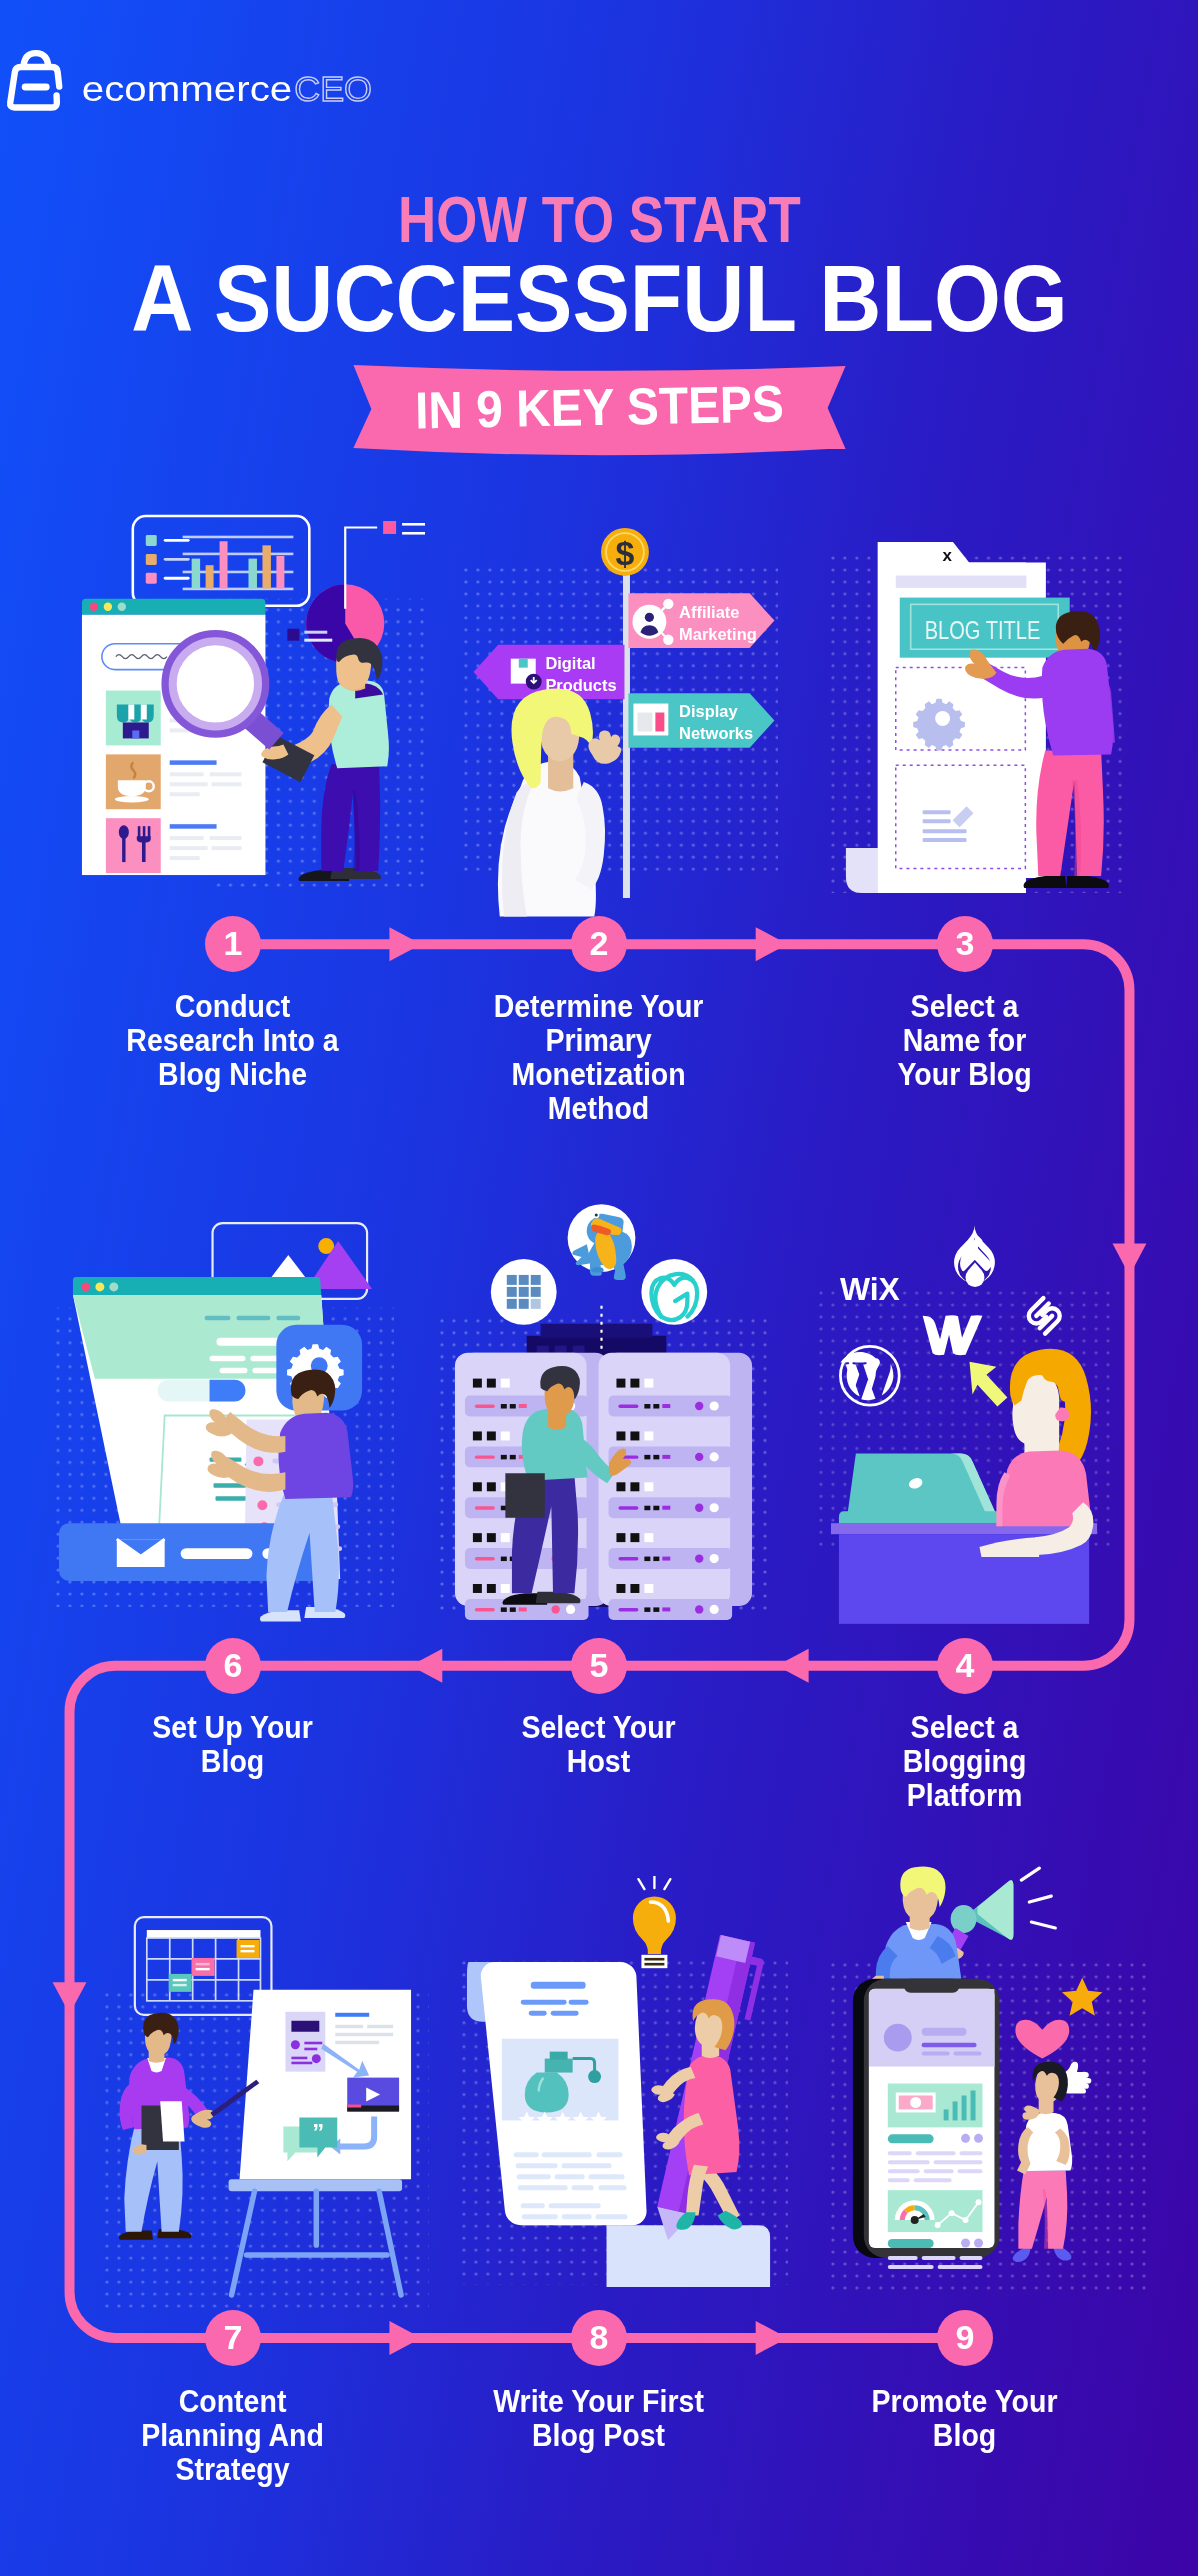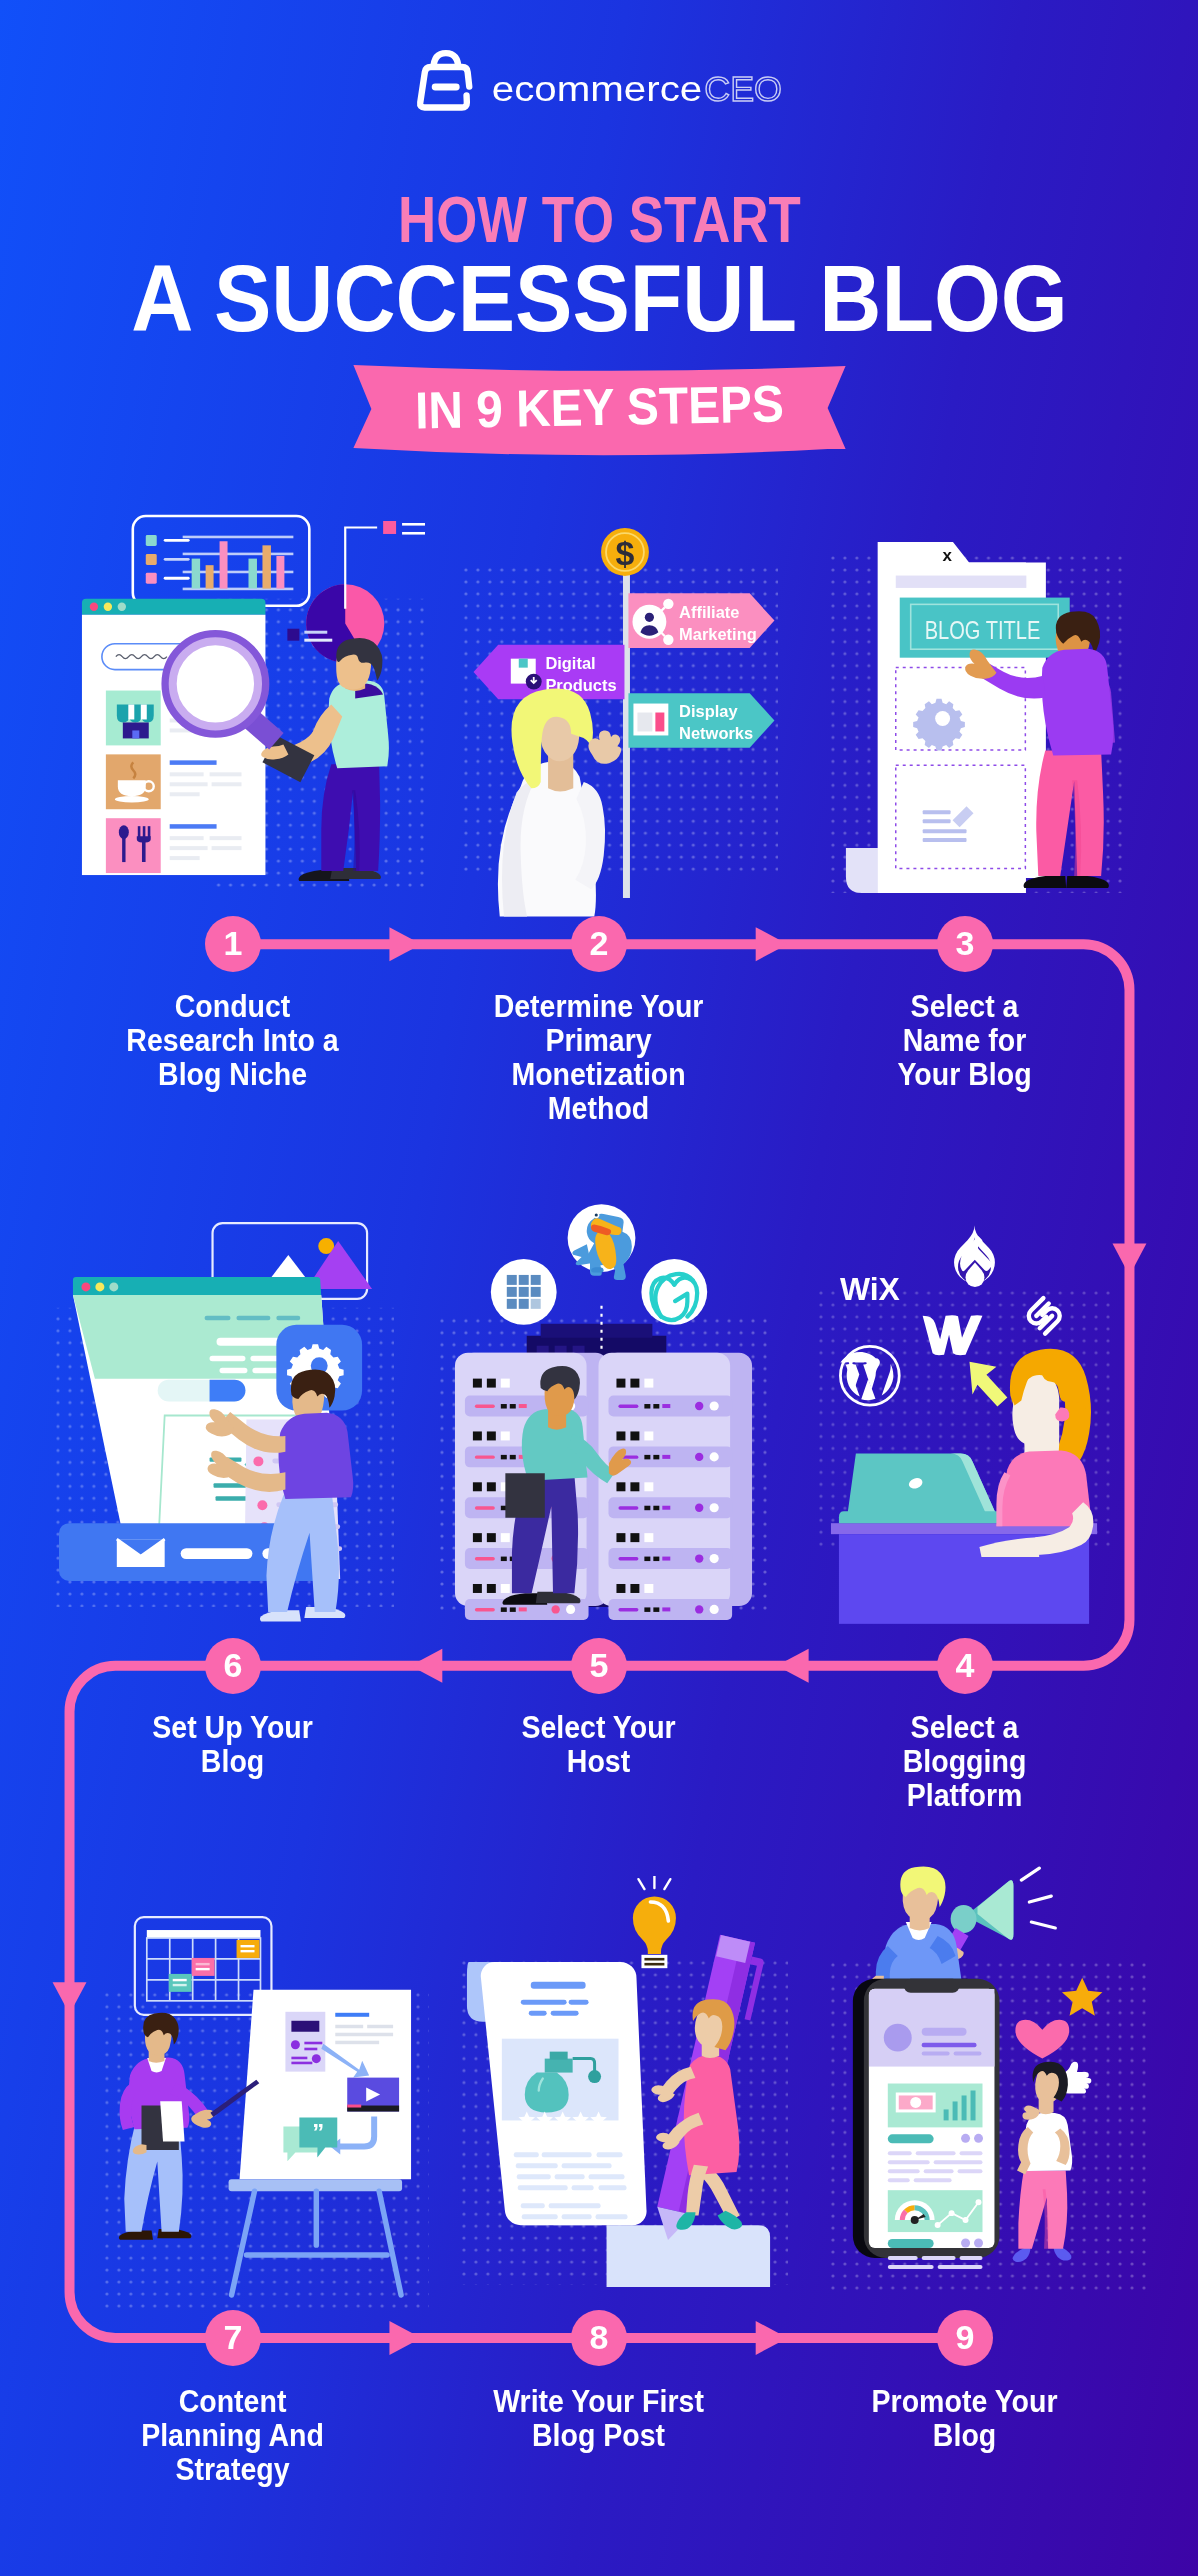--- a/index.html
+++ b/index.html
@@ -2,21 +2,21 @@
 <html><head>
 <meta charset="utf-8">
 <style>
   html,body{margin:0;padding:0;}
   body{width:1199px;height:2576px;overflow:hidden;font-family:"Liberation Sans",sans-serif;}
   #page{position:relative;width:1199px;height:2576px;
         background:linear-gradient(100deg,#1150F9 0%,#1B34E0 38%,#2A1BC4 62%,#3D04A6 100%);
         overflow:hidden;}
   .abs{position:absolute;}
   
-  #logo{position:absolute;left:0;top:48px;width:1199px;text-align:center;}
+  #logo{position:absolute;left:0;top:48px;width:1199px;text-align:left;}
   #logo svg{vertical-align:middle;}
   
   #t1{position:absolute;top:188px;left:0;width:1199px;text-align:center;
       font-size:64px;font-weight:bold;color:#F87DB7;line-height:1;
       transform:scaleX(0.825);transform-origin:599px 50%;}
   #t2{position:absolute;top:252px;left:0;width:1199px;text-align:center;
       font-size:94px;font-weight:bold;color:#fff;line-height:1;
       transform:scaleX(0.915);transform-origin:599px 50%;}
   #ribbon{position:absolute;top:364px;left:0;width:1199px;height:110px;}
   #ribbon .txt{position:absolute;top:0;left:0;width:1199px;height:86px;

